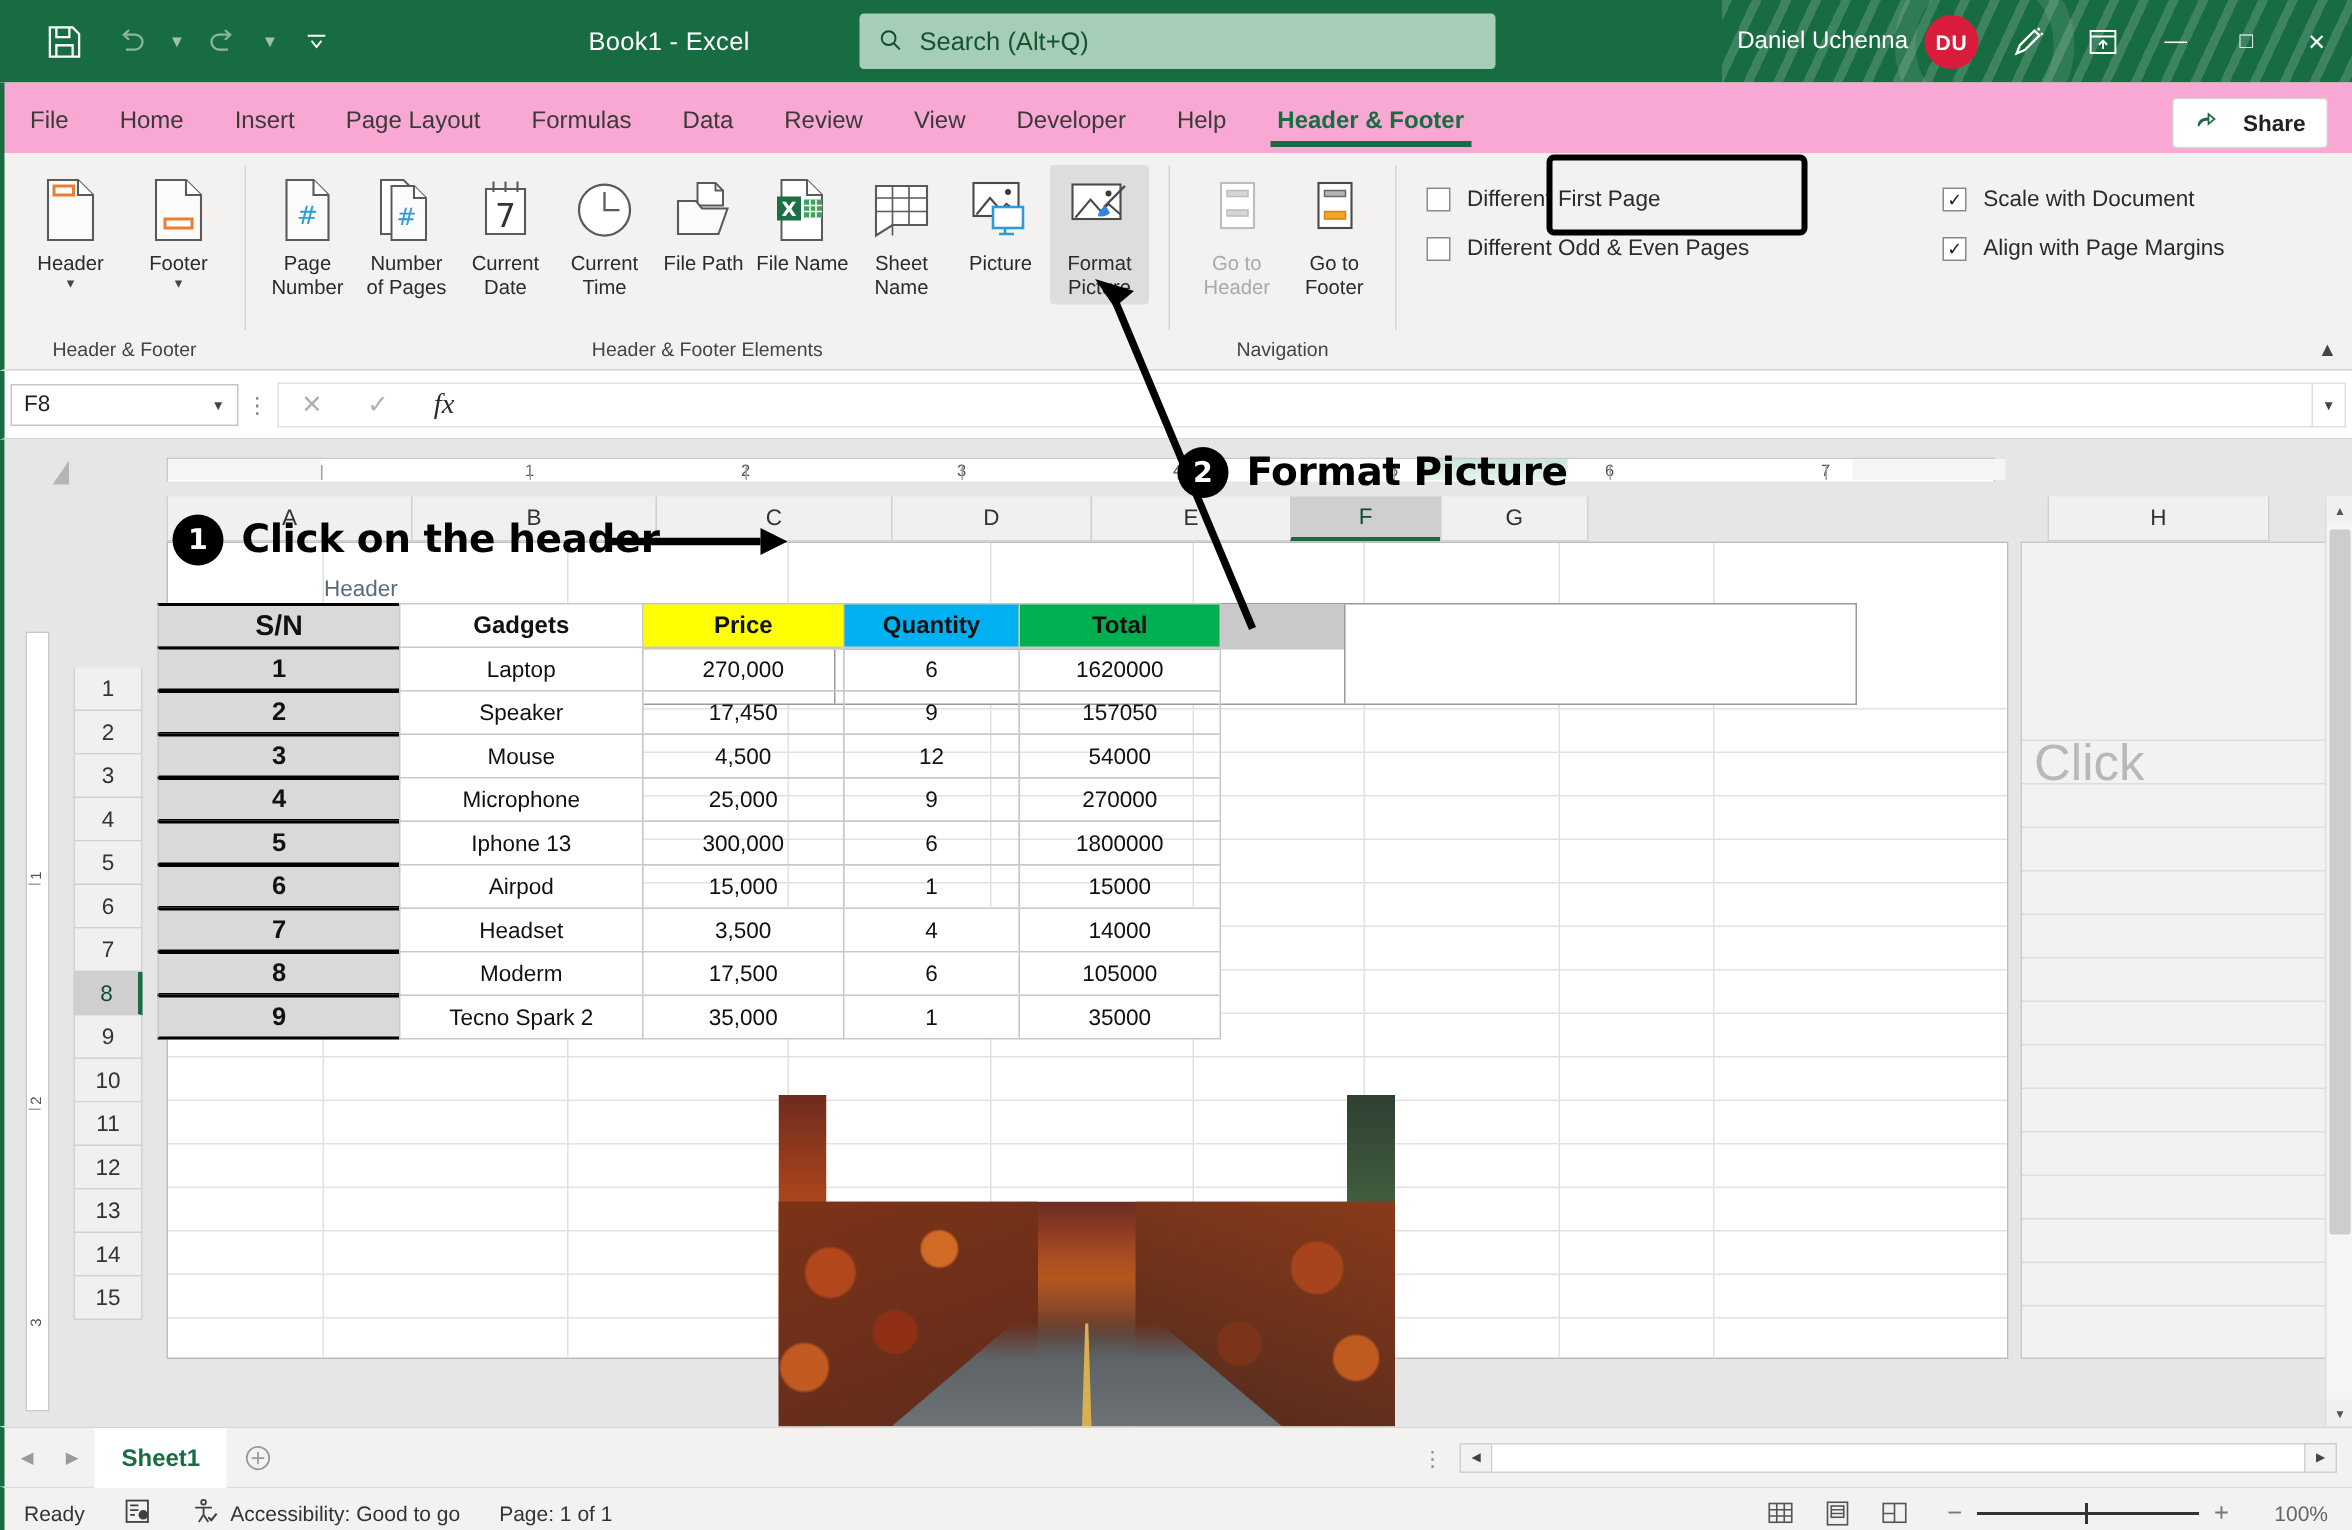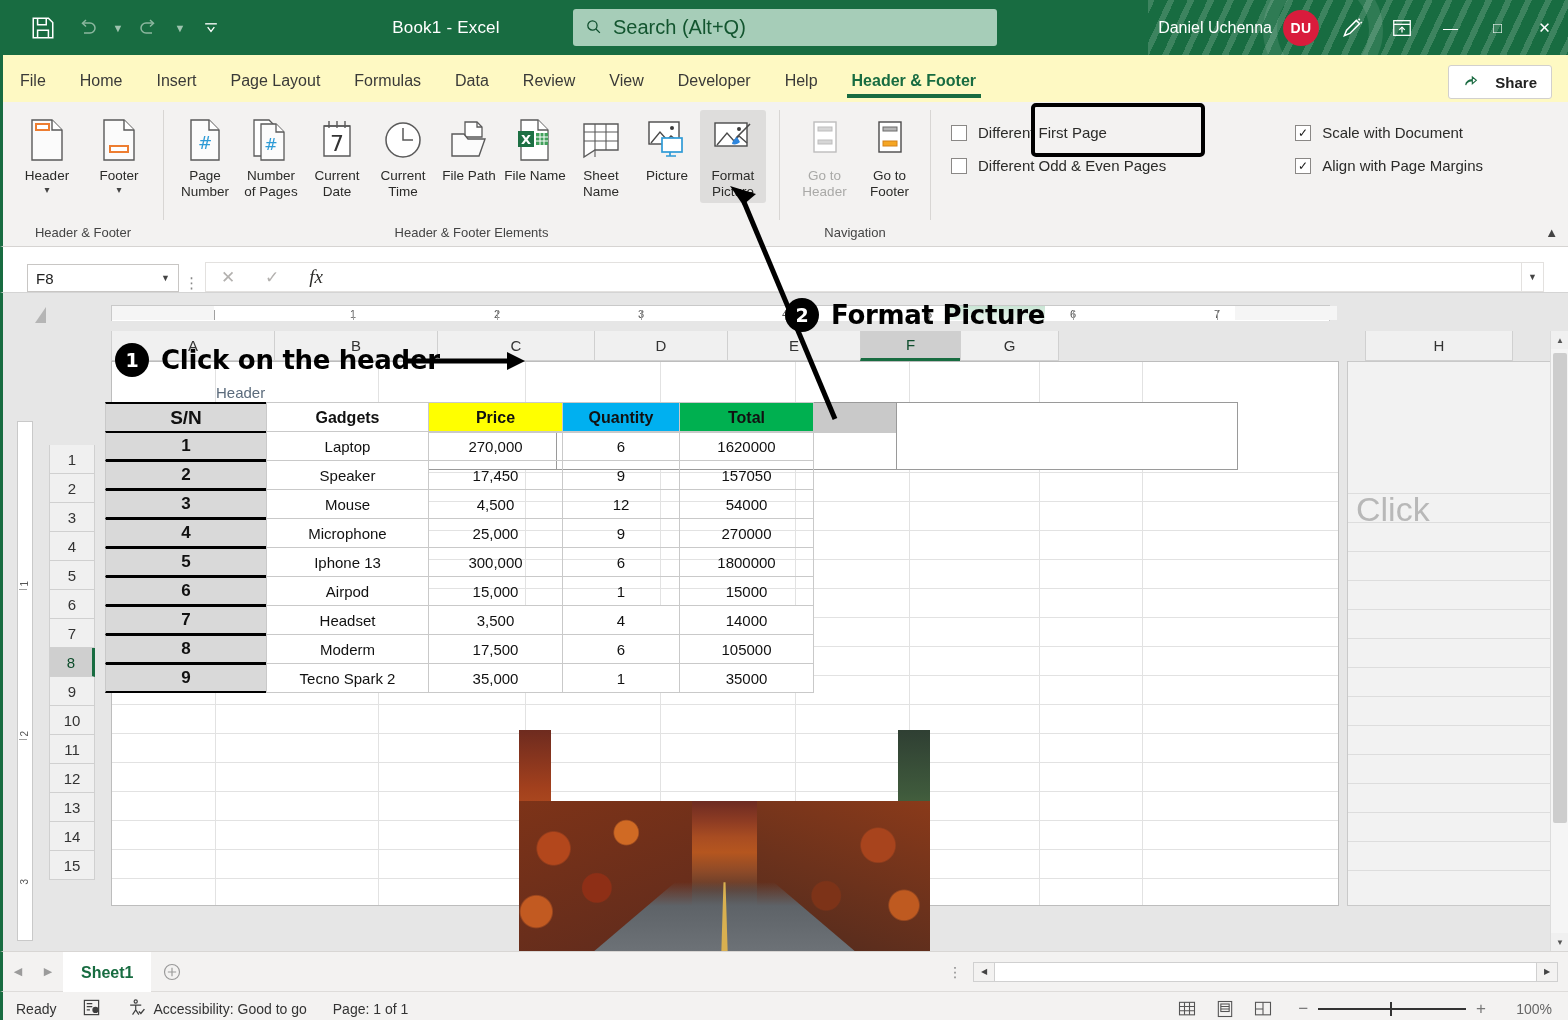--- a/index.html
+++ b/index.html
@@ -27,32 +27,32 @@
   .qat-caret{ width:16px;height:38px;display:flex;align-items:center;justify-content:center;
      color:#9dc3ae;font-size:11px;cursor:pointer;}
   .tb-title { position:absolute; left:0; right:0; text-align:center; color:#fff;
      font-size:17px; letter-spacing:.2px; pointer-events:none;}
   .tb-title-inner{display:inline-block;transform:translateX(-338px);}
   .searchbox {
      position:absolute; left:573px; top:9px; width:424px; height:37px;
      background:#A6CDB8; border-radius:3px; display:flex; align-items:center;
      padding:0 12px; gap:11px; color:#0e4d2c; cursor:text; z-index:3;
   }
-  .searchbox input{ border:0;background:transparent;outline:none;font-size:20px;color:#0e4d2c;
+  .searchbox input{ border:0;background:transparent;outline:none;font-size:17px;color:#0e4d2c;
      width:100%;font-family:inherit;}
   .searchbox input::placeholder{color:#13552f;opacity:1;}
   .tb-right { position:absolute; right:0; top:0; height:55px; display:flex; align-items:center; z-index:3;}
   .acct { display:flex;align-items:center;gap:11px; color:#fff; font-size:16px; padding:0 8px 0 14px; cursor:pointer;}
   .avatar { width:36px;height:36px;border-radius:50%;background:#D91C3C;color:#fff;
      display:flex;align-items:center;justify-content:center;font-size:14px;font-weight:bold;letter-spacing:.5px;}
   .tb-icon { width:50px;height:55px;display:flex;align-items:center;justify-content:center;color:#fff;cursor:pointer;}
   .wc { width:47px;height:55px;display:flex;align-items:center;justify-content:center;color:#fff;cursor:pointer;font-size:15px;}
 
   
-  .tabstrip { height:47px; background:#fef9c3; display:flex; align-items:flex-end; position:relative;
+  .tabstrip { height:47px; background:#f9a8d4; display:flex; align-items:flex-end; position:relative;
       border-left:3px solid #186C41;}
   .tab { padding:0 17px; height:42px; display:flex;align-items:center; font-size:16px; color:#3a3a38;
       cursor:pointer; position:relative;}
   .tab.active-hf { color:#186C41; font-weight:bold; }
   .tab.active-hf::after{ content:""; position:absolute; left:12px;right:12px;bottom:4px;height:4px;background:#186C41;}
   .tab-highlight {
       position:absolute; left:1028px; top:48px; width:174px; height:54px;
       border:4px solid #000; border-radius:5px; pointer-events:none; z-index:30;
   }
   .share-btn {
@@ -76,22 +76,22 @@
   .bigbtn .icn{ height:50px; display:flex; align-items:center; justify-content:center;}
   .chev{font-size:10px;color:#444;line-height:6px;}
 
   .opt-grid{ display:grid; grid-template-columns:auto auto; gap:16px 44px; padding:18px 0 0 20px;}
   .opt{ display:flex; align-items:center; gap:11px; font-size:15px; color:#2b2b29; cursor:pointer;}
   .cb{ width:16px;height:16px;border:1px solid #8a8886;background:#fff;display:flex;align-items:center;
      justify-content:center; font-size:12px;color:#1a1a1a;}
   .ribbon-collapse{ position:absolute; right:10px; bottom:6px; color:#444; font-size:13px; cursor:pointer;}
 
   
-  .fbar { height:46px; background:#fff; display:flex; align-items:flex-end; gap:0;
-      border-bottom:1px solid #d4d4d4; padding:0 24px; border-left:3px solid #186C41;}
+  .fbar { height:46px; background:#fff; display:flex; align-items:center; gap:0;
+      border-bottom:1px solid #d4d4d4; padding:0 4px; border-left:3px solid #186C41;}
   .namebox{ width:152px;height:28px;border:1px solid #c8c6c4;background:#fff;display:flex;align-items:center;
       padding:0 8px; font-size:15px; justify-content:space-between; cursor:text;}
   .namebox .cv{font-size:9px;color:#444;}
   .fb-dots{ width:26px; text-align:center; color:#888; font-size:15px; letter-spacing:1px; cursor:pointer;}
   .fb-btns{ display:flex; height:30px; border:1px solid #e3e1df; border-right:0;}
   .fb-btn{ width:44px;display:flex;align-items:center;justify-content:center;color:#b3b1af;font-size:17px;cursor:pointer;}
   .fb-btn.fx{ color:#2b2b29; font-style:italic; font-family:"Liberation Serif",serif; font-size:19px;}
   .fb-input{ flex:1; height:30px; border:1px solid #e3e1df; border-left:0; padding:0 10px;
       display:flex;align-items:center; font-size:15px; cursor:text;}
   .fb-caret{ width:22px;height:30px;border:1px solid #e3e1df;border-left:0;display:flex;align-items:center;

